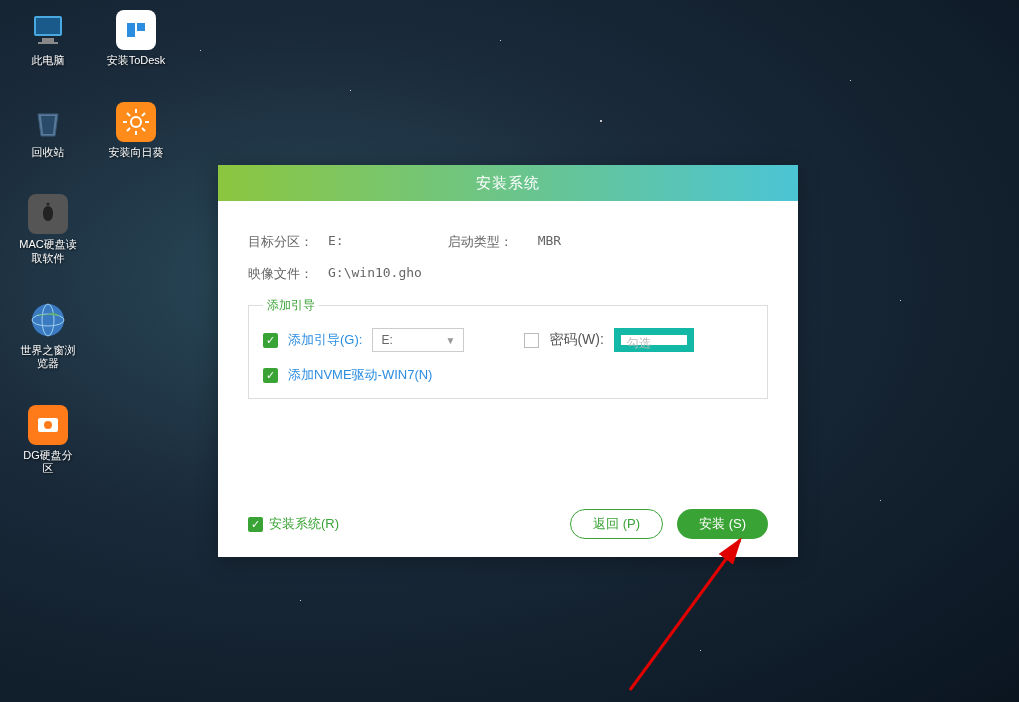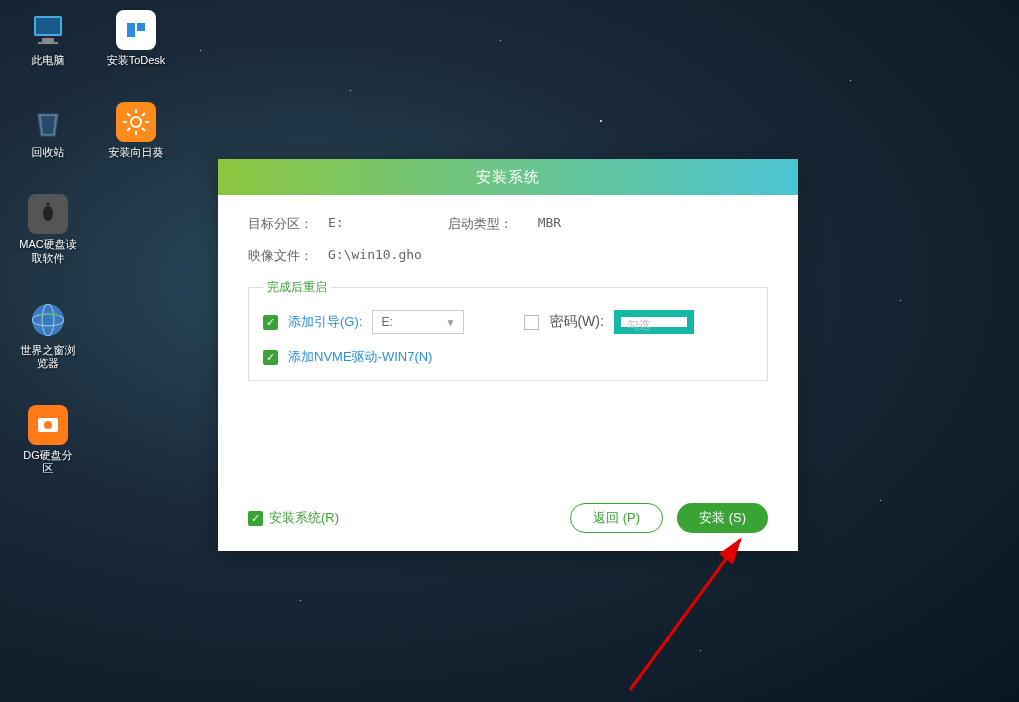--- a/index.html
+++ b/index.html
@@ -62,37 +62,37 @@
     .icon-sun { background: #ff8c1a; }
     .icon-reinstall { background: #fff; }
     .icon-mac { background: #555; }
     .icon-network { background: #0a2540; }
     .icon-browser { background: transparent; }
     .icon-dg { background: #ff7b1a; }
 
     .dialog {
       position: absolute;
       left: 218px;
-      top: 159px;
+      top: 165px;
       width: 580px;
       height: 392px;
       background: #fff;
       box-shadow: 0 4px 20px rgba(0,0,0,0.3);
     }
     .dialog-title {
       height: 36px;
       background: linear-gradient(to right, #8cc63f 0%, #4bc4d4 100%);
       color: #fff;
       text-align: center;
       line-height: 36px;
       font-size: 15px;
       letter-spacing: 1px;
     }
     .dialog-body {
-      padding: 20px 30px 0 30px;
+      padding: 32px 30px 0 30px;
       font-size: 13px;
       color: #555;
     }
     .info-row {
       display: flex;
       margin-bottom: 14px;
     }
     .info-label { width: 80px; color: #666; }
     .info-value { color: #666; font-family: monospace; }
     .info-pair2 { margin-left: 104px; display: flex; }
@@ -307,21 +307,21 @@
       <div class="info-pair2">
         <span class="info-label" style="width:90px">启动类型：</span>
         <span class="info-value">MBR</span>
       </div>
     </div>
     <div class="info-row">
       <span class="info-label">映像文件：</span>
       <span class="info-value">G:\win10.gho</span>
     </div>
     <fieldset class="adv">
-      <legend>完成后重启</legend>
+      <legend>添加引导</legend>
       <div class="adv-row">
         <span class="chk-green">✓</span>
         <span class="opt-label">添加引导(G):</span>
         <div class="dropdown">
           <span>E:</span>
           <span class="caret">▼</span>
         </div>
         <span class="chk-empty" style="margin-left:50px"></span>
         <span class="pw-label" style="margin-left:0">密码(W):</span>
         <div class="pw-input">勾选</div>

